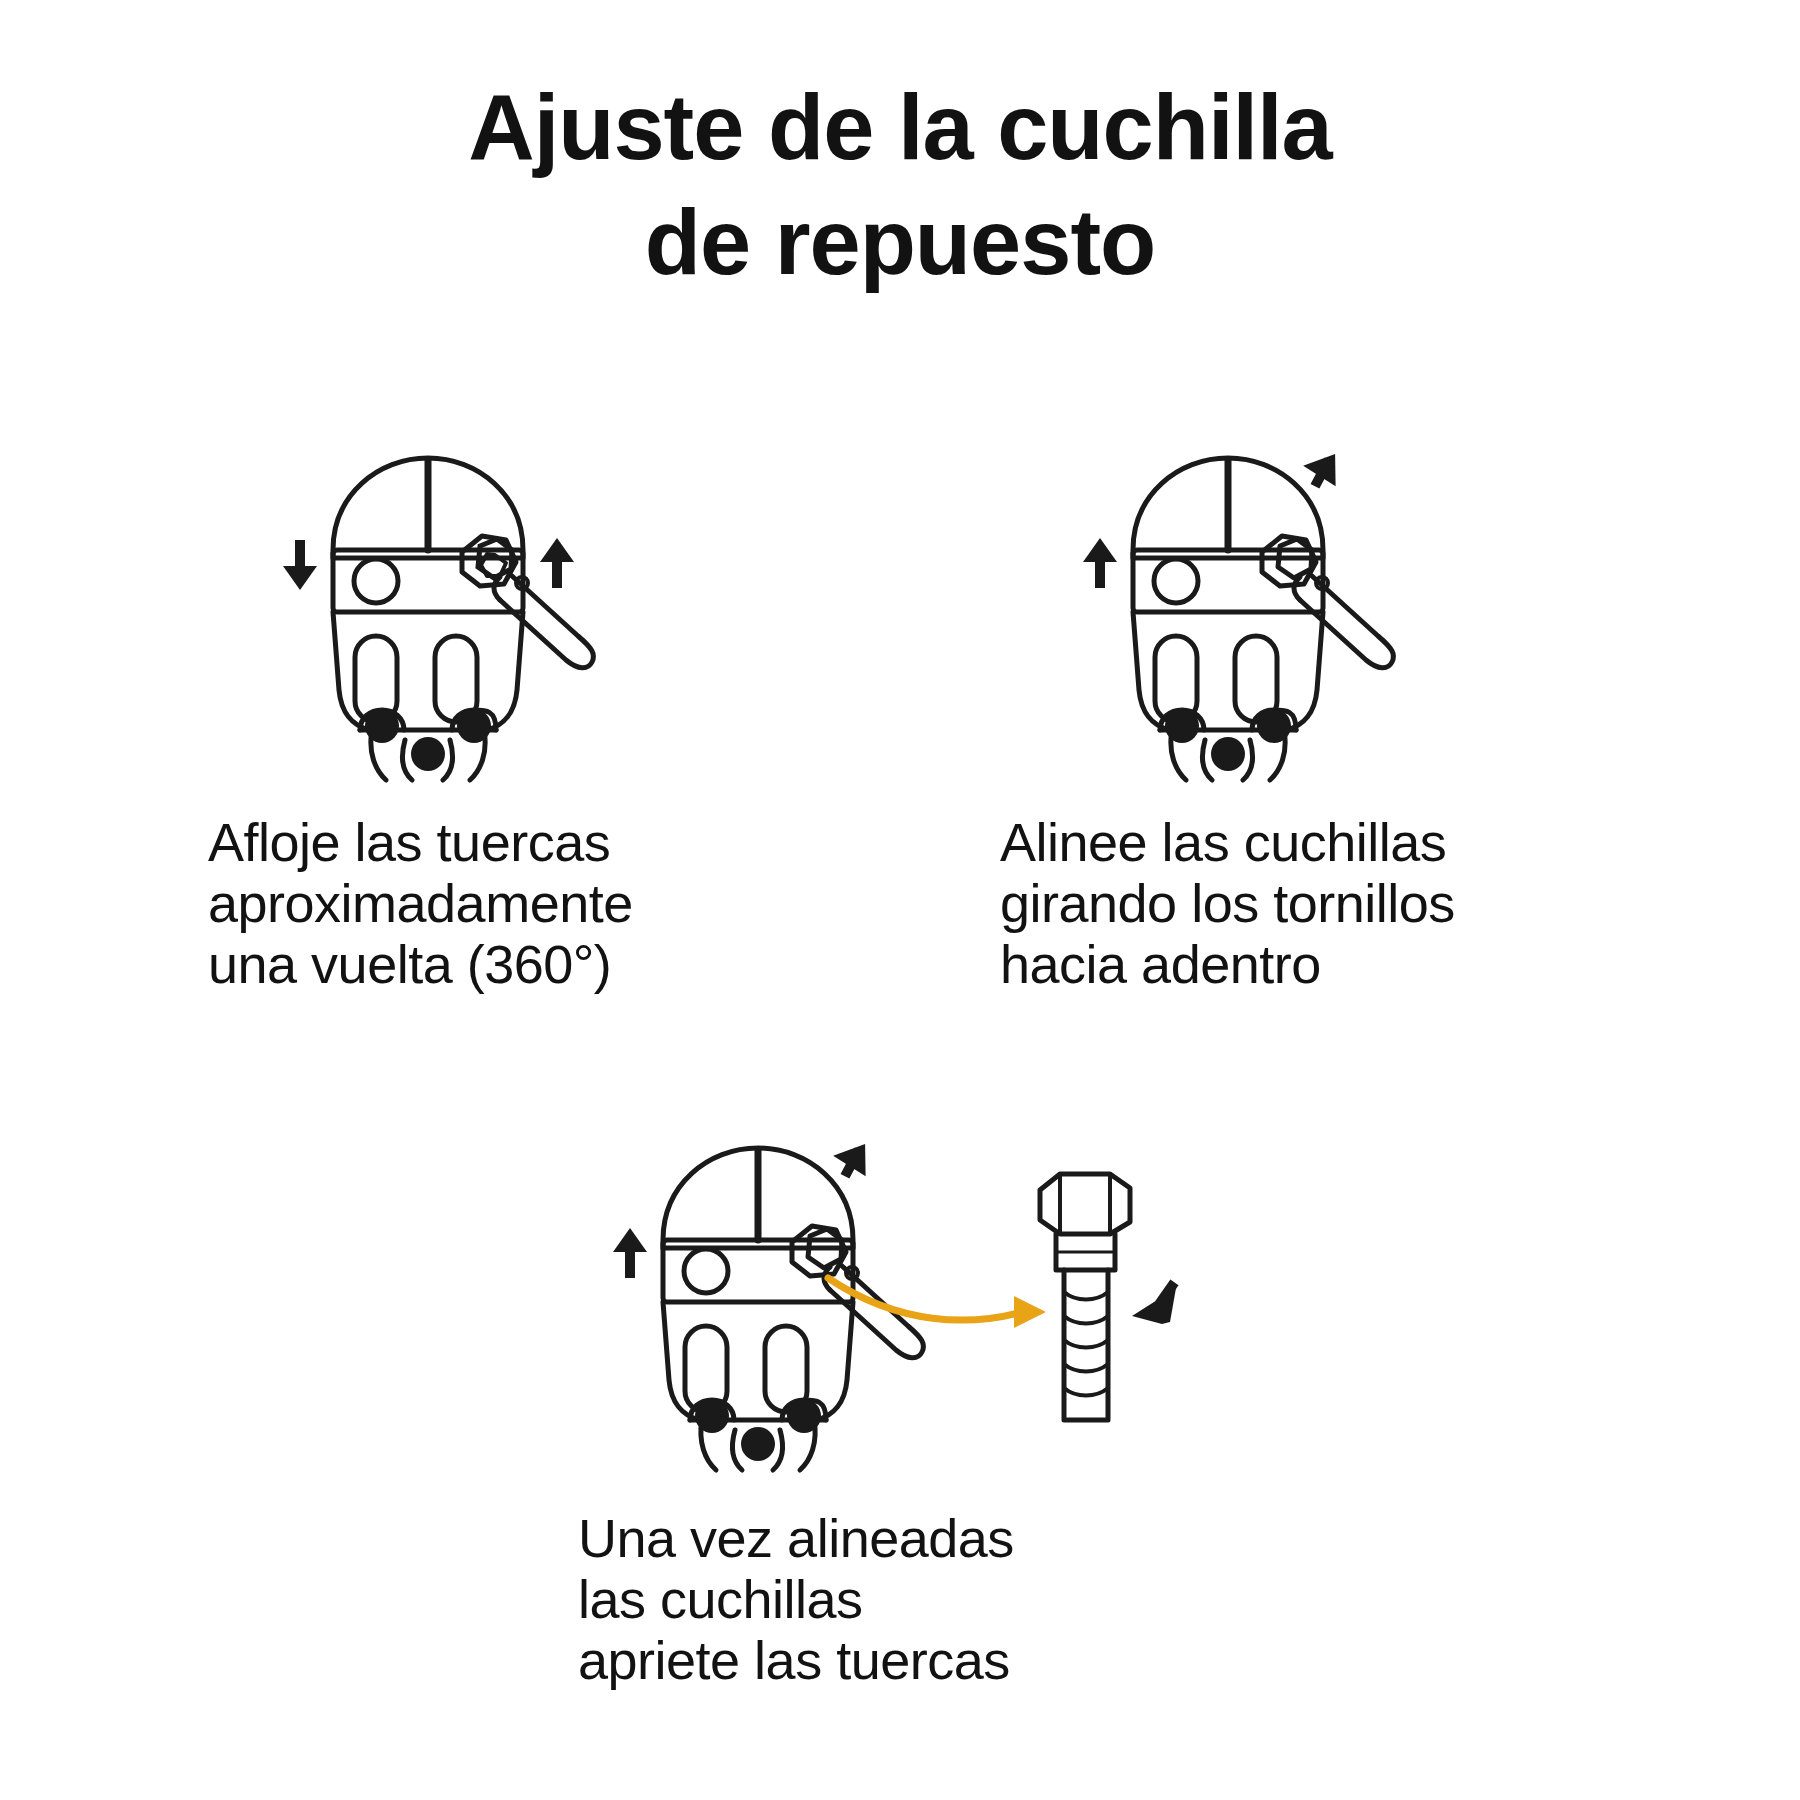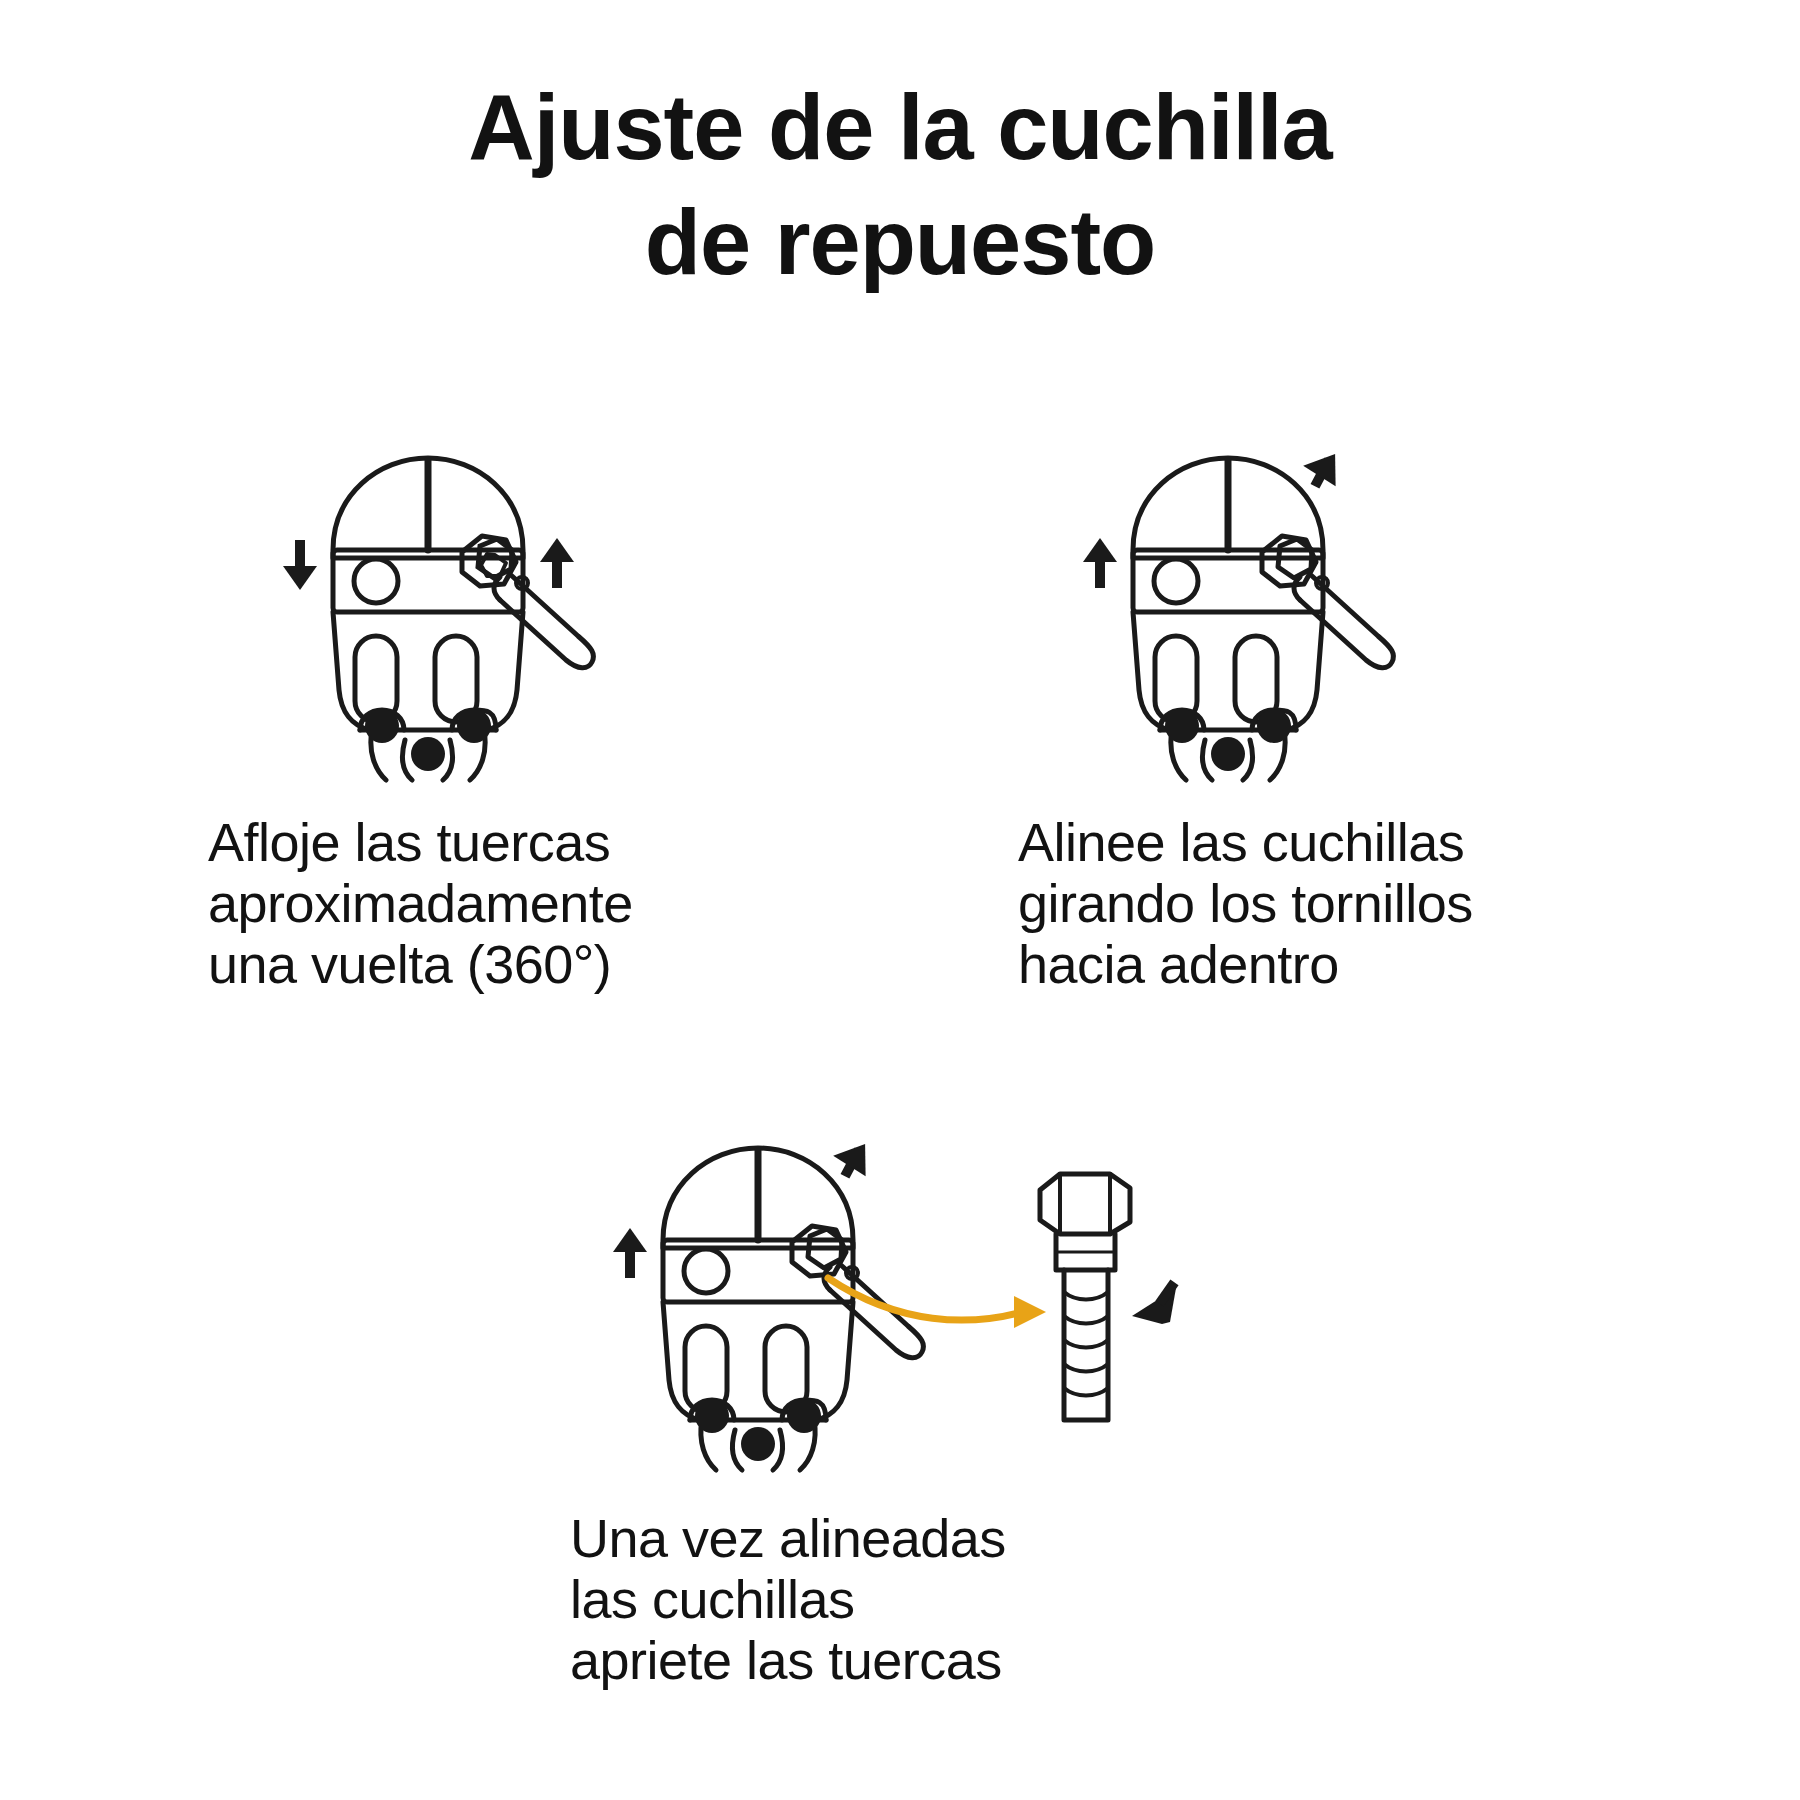--- a/index.html
+++ b/index.html
@@ -48,22 +48,22 @@
     white-space: pre-line;
     letter-spacing: -0.5px;
   }
 
   
   #step-1 { left: 200px; top: 440px; width: 620px; }
   #step-2 { left: 1000px; top: 440px; width: 620px; }
   #step-3 { left: 570px; top: 1130px; width: 700px; }
 
   #step-1 .step-caption { margin-top: 22px; margin-left: 8px; }
-  #step-2 .step-caption { margin-top: 22px; margin-left: 18px; }
-  #step-3 .step-caption { margin-top: 18px; margin-left: 0px; }
+  #step-2 .step-caption { margin-top: 22px; margin-left: 0; }
+  #step-3 .step-caption { margin-top: 18px; margin-left: 8px; }
 </style>
 </head>
 <body>
 
 <div class="page">
 
   <div class="title">Ajuste de la cuchilla
 de repuesto</div>
 
   <div class="step" id="step-1">

